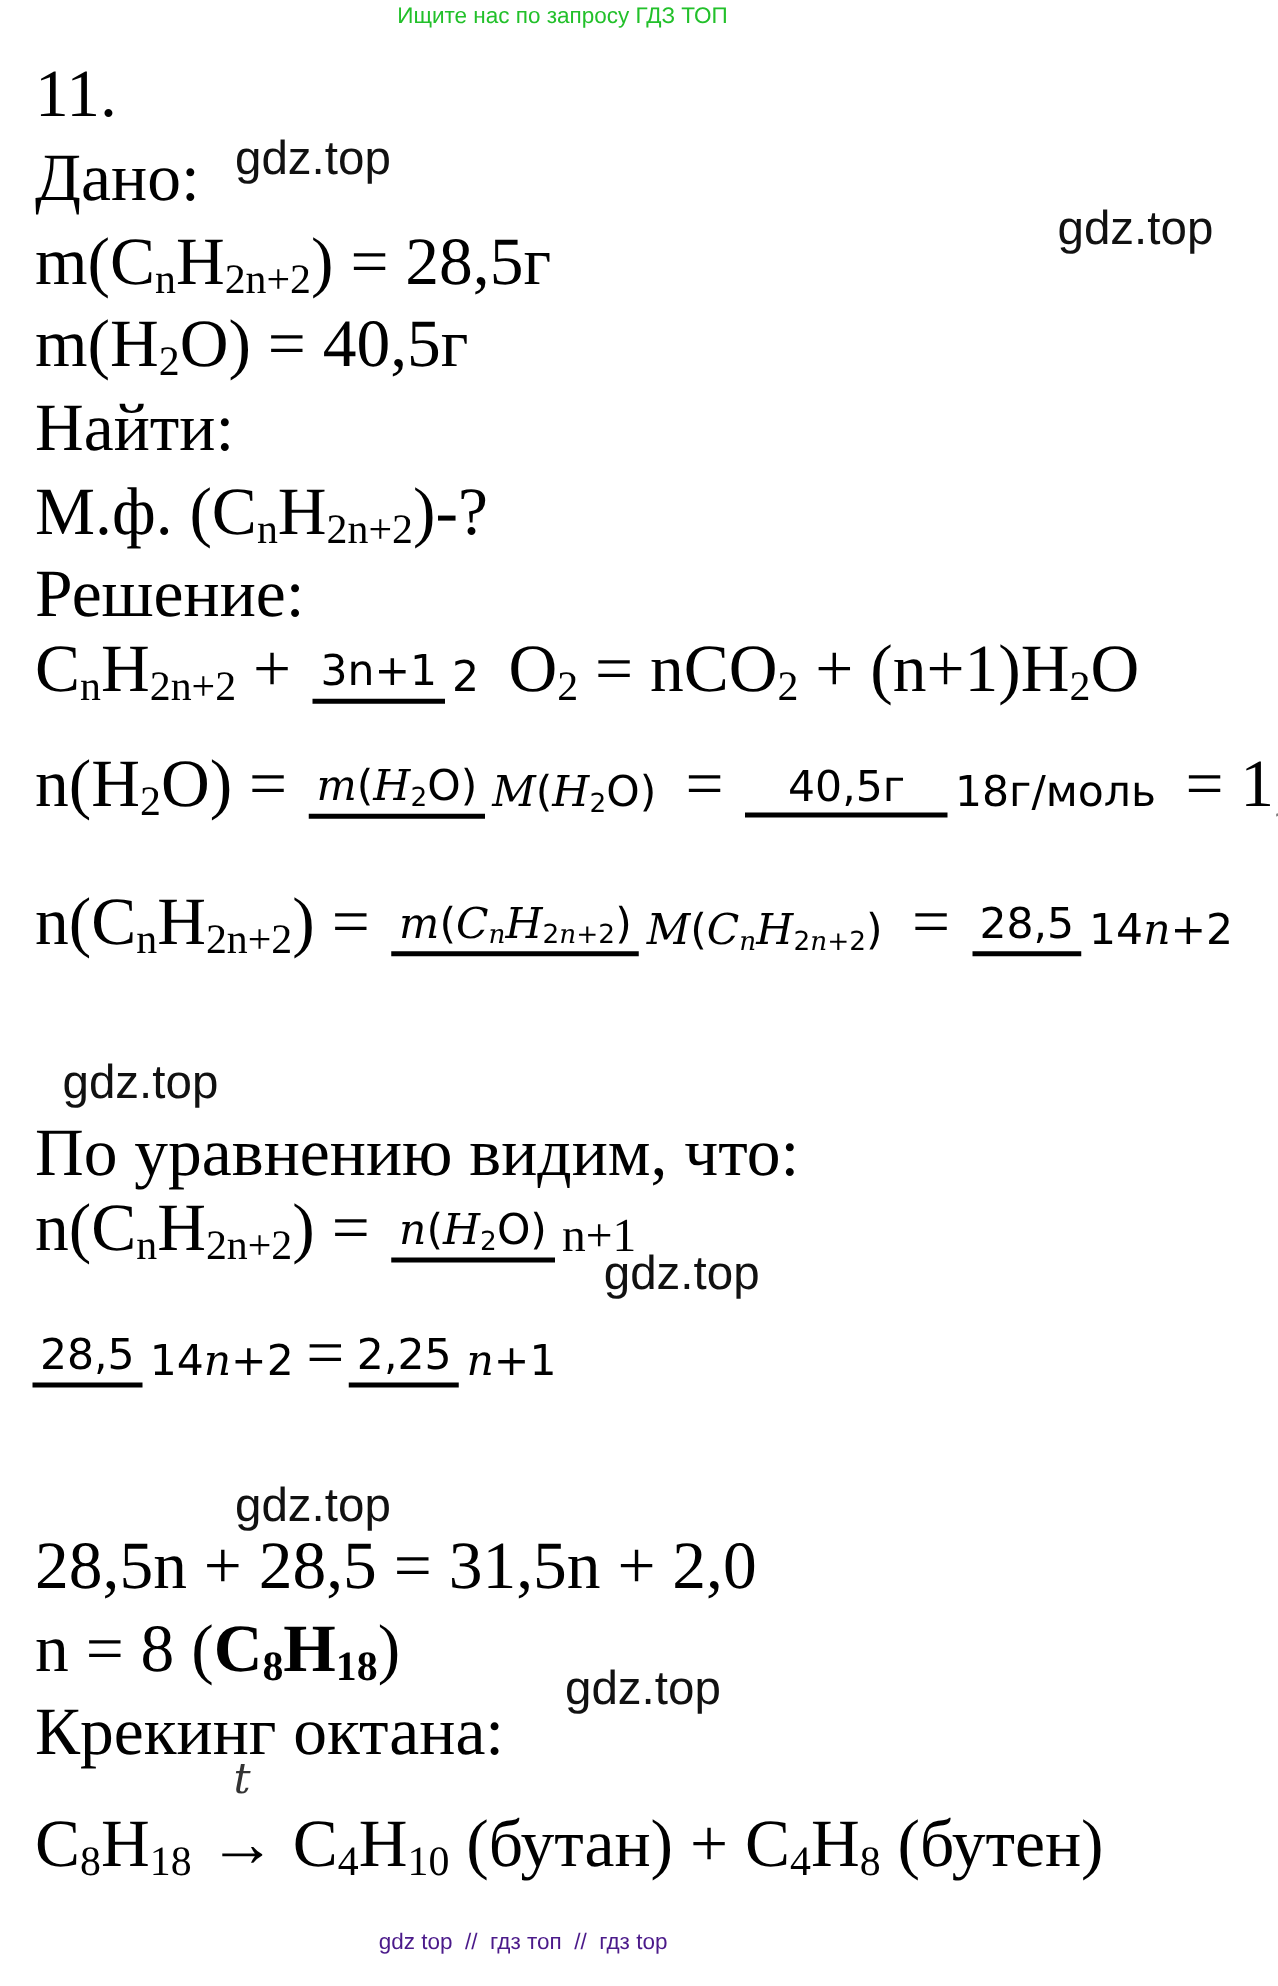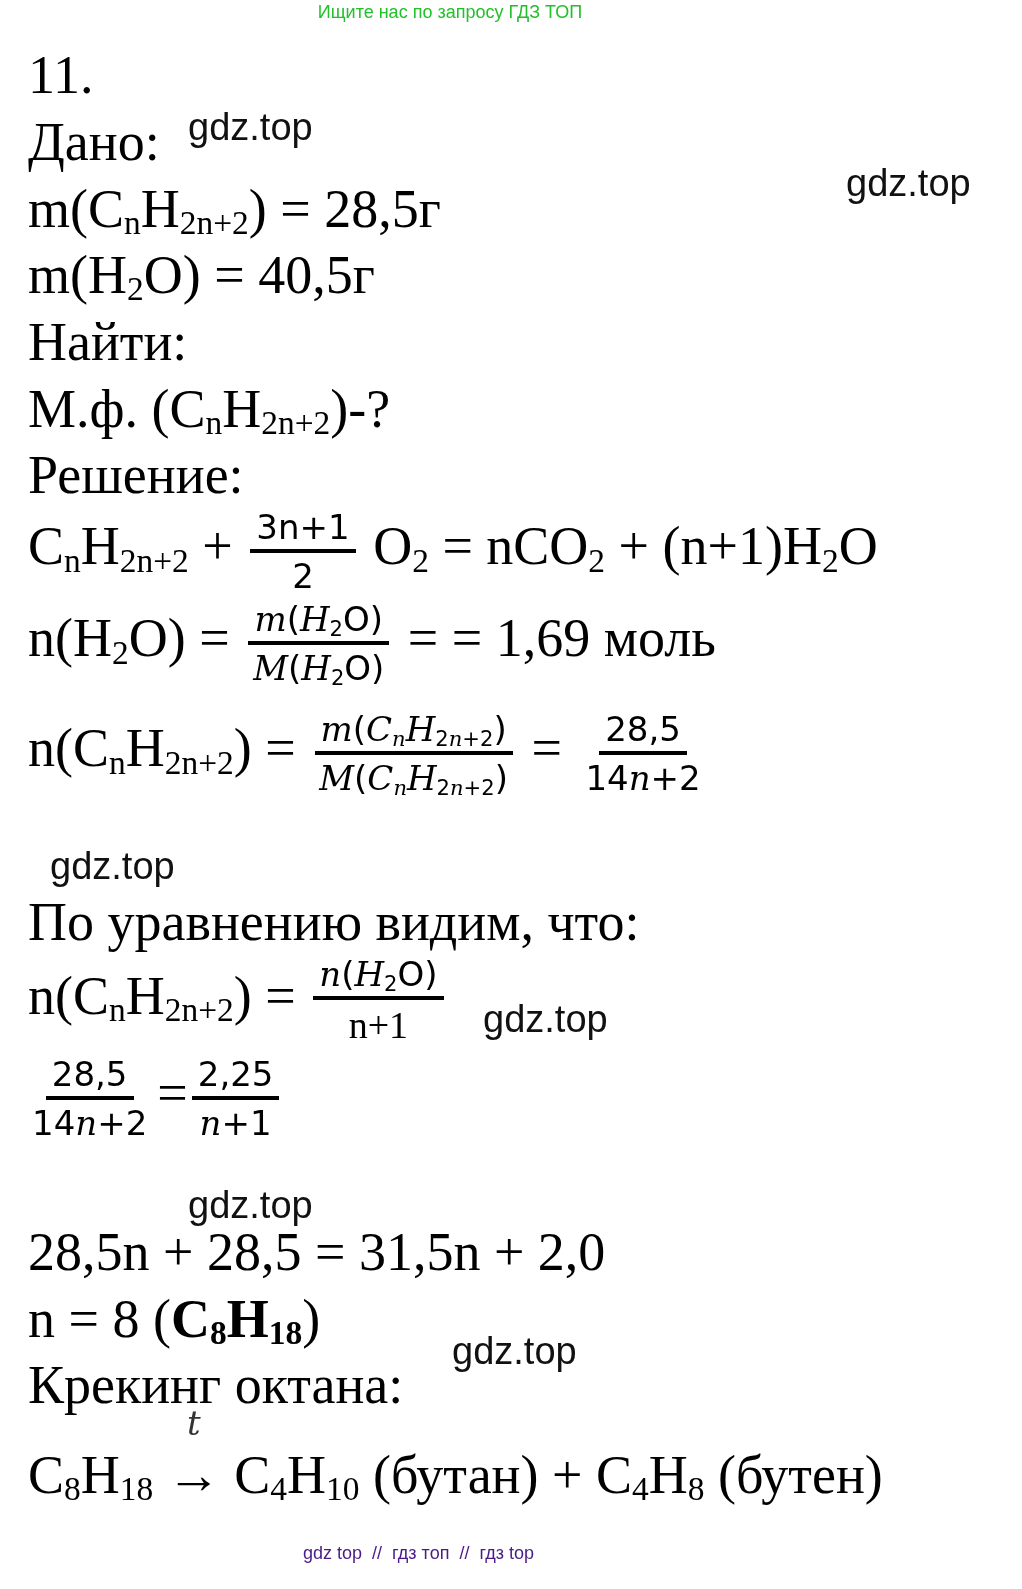--- a/index.html
+++ b/index.html
@@ -3,21 +3,21 @@
 <meta charset="utf-8">
 <style>
   html, body { margin: 0; padding: 0; background: #ffffff; }
   body { width: 1022px; height: 1589px; position: relative; overflow: hidden; color: #000; }
   .abs { position: absolute; white-space: nowrap; }
   .serif { font-family: "Liberation Serif", "DejaVu Serif", serif; font-size: 54px; line-height: 1; }
   .wm { font-family: "Liberation Sans", "DejaVu Sans", sans-serif; font-size: 38px; color: #111; }
   .topbanner { font-family: "Liberation Sans", "DejaVu Sans", sans-serif; font-size: 18px; color: #22c02a; left: 0; width: 900px; text-align: center; top: 2px; }
   .footer { font-family: "Liberation Sans", "DejaVu Sans", sans-serif; font-size: 18px; color: #4b1a8a; left: 0; width: 837px; text-align: center; top: 1543px; }
   sub { font-size: 0.62em; vertical-align: -0.22em; line-height: 0; }
-  .frac { display: inline-flex; flex-direction: column; align-items: center; vertical-align: middle; margin: 0 4px; }
+  .frac { display: inline-flex; align-items: center; vertical-align: middle; margin: 0 4px; }
   .frac .num, .frac .den { font-family: "DejaVu Sans", sans-serif; font-size: 34px; line-height: 1.15; padding: 0 6px; }
   .frac .num { border-bottom: 4px solid #000; padding-bottom: 2px; }
   .frac .den { padding-top: 4px; }
   .mi { font-family: "DejaVu Serif", serif; font-style: italic; }
   .bold { font-weight: bold; }
   .arrow-wrap { display: inline-block; position: relative; }
   .arrow-t { position: absolute; left: 50%; transform: translateX(-50%); top: -42px; font-family: "DejaVu Serif", serif; font-style: italic; font-size: 34px; color: #333; }
 </style>
 </head>
 <body>
@@ -47,20 +47,24 @@
   O<sub>2</sub> = nCO<sub>2</sub> + (n+1)H<sub>2</sub>O
 </div>
 
 <div class="abs serif" style="left:28px; top:600px;">
   n(H<sub>2</sub>O) =
   <span class="frac">
     <span class="num"><span class="mi">m</span>(<span class="mi">H</span><sub>2</sub>O)</span>
     <span class="den"><span class="mi">M</span>(<span class="mi">H</span><sub>2</sub>O)</span>
   </span>
   =
+  <span class="frac">
+    <span class="num" style="padding:0 34px;">40,5г</span>
+    <span class="den">18г/моль</span>
+  </span>
   <span>= 1,69 моль</span>
 </div>
 
 <div class="abs serif" style="left:28px; top:710px;">
   n(C<sub>n</sub>H<sub>2n+2</sub>) =
   <span class="frac">
     <span class="num"><span class="mi">m</span>(<span class="mi">C</span><sub class="mi">n</sub><span class="mi">H</span><sub>2<span class="mi">n</span>+2</sub>)</span>
     <span class="den"><span class="mi">M</span>(<span class="mi">C</span><sub class="mi">n</sub><span class="mi">H</span><sub>2<span class="mi">n</span>+2</sub>)</span>
   </span>
   =

